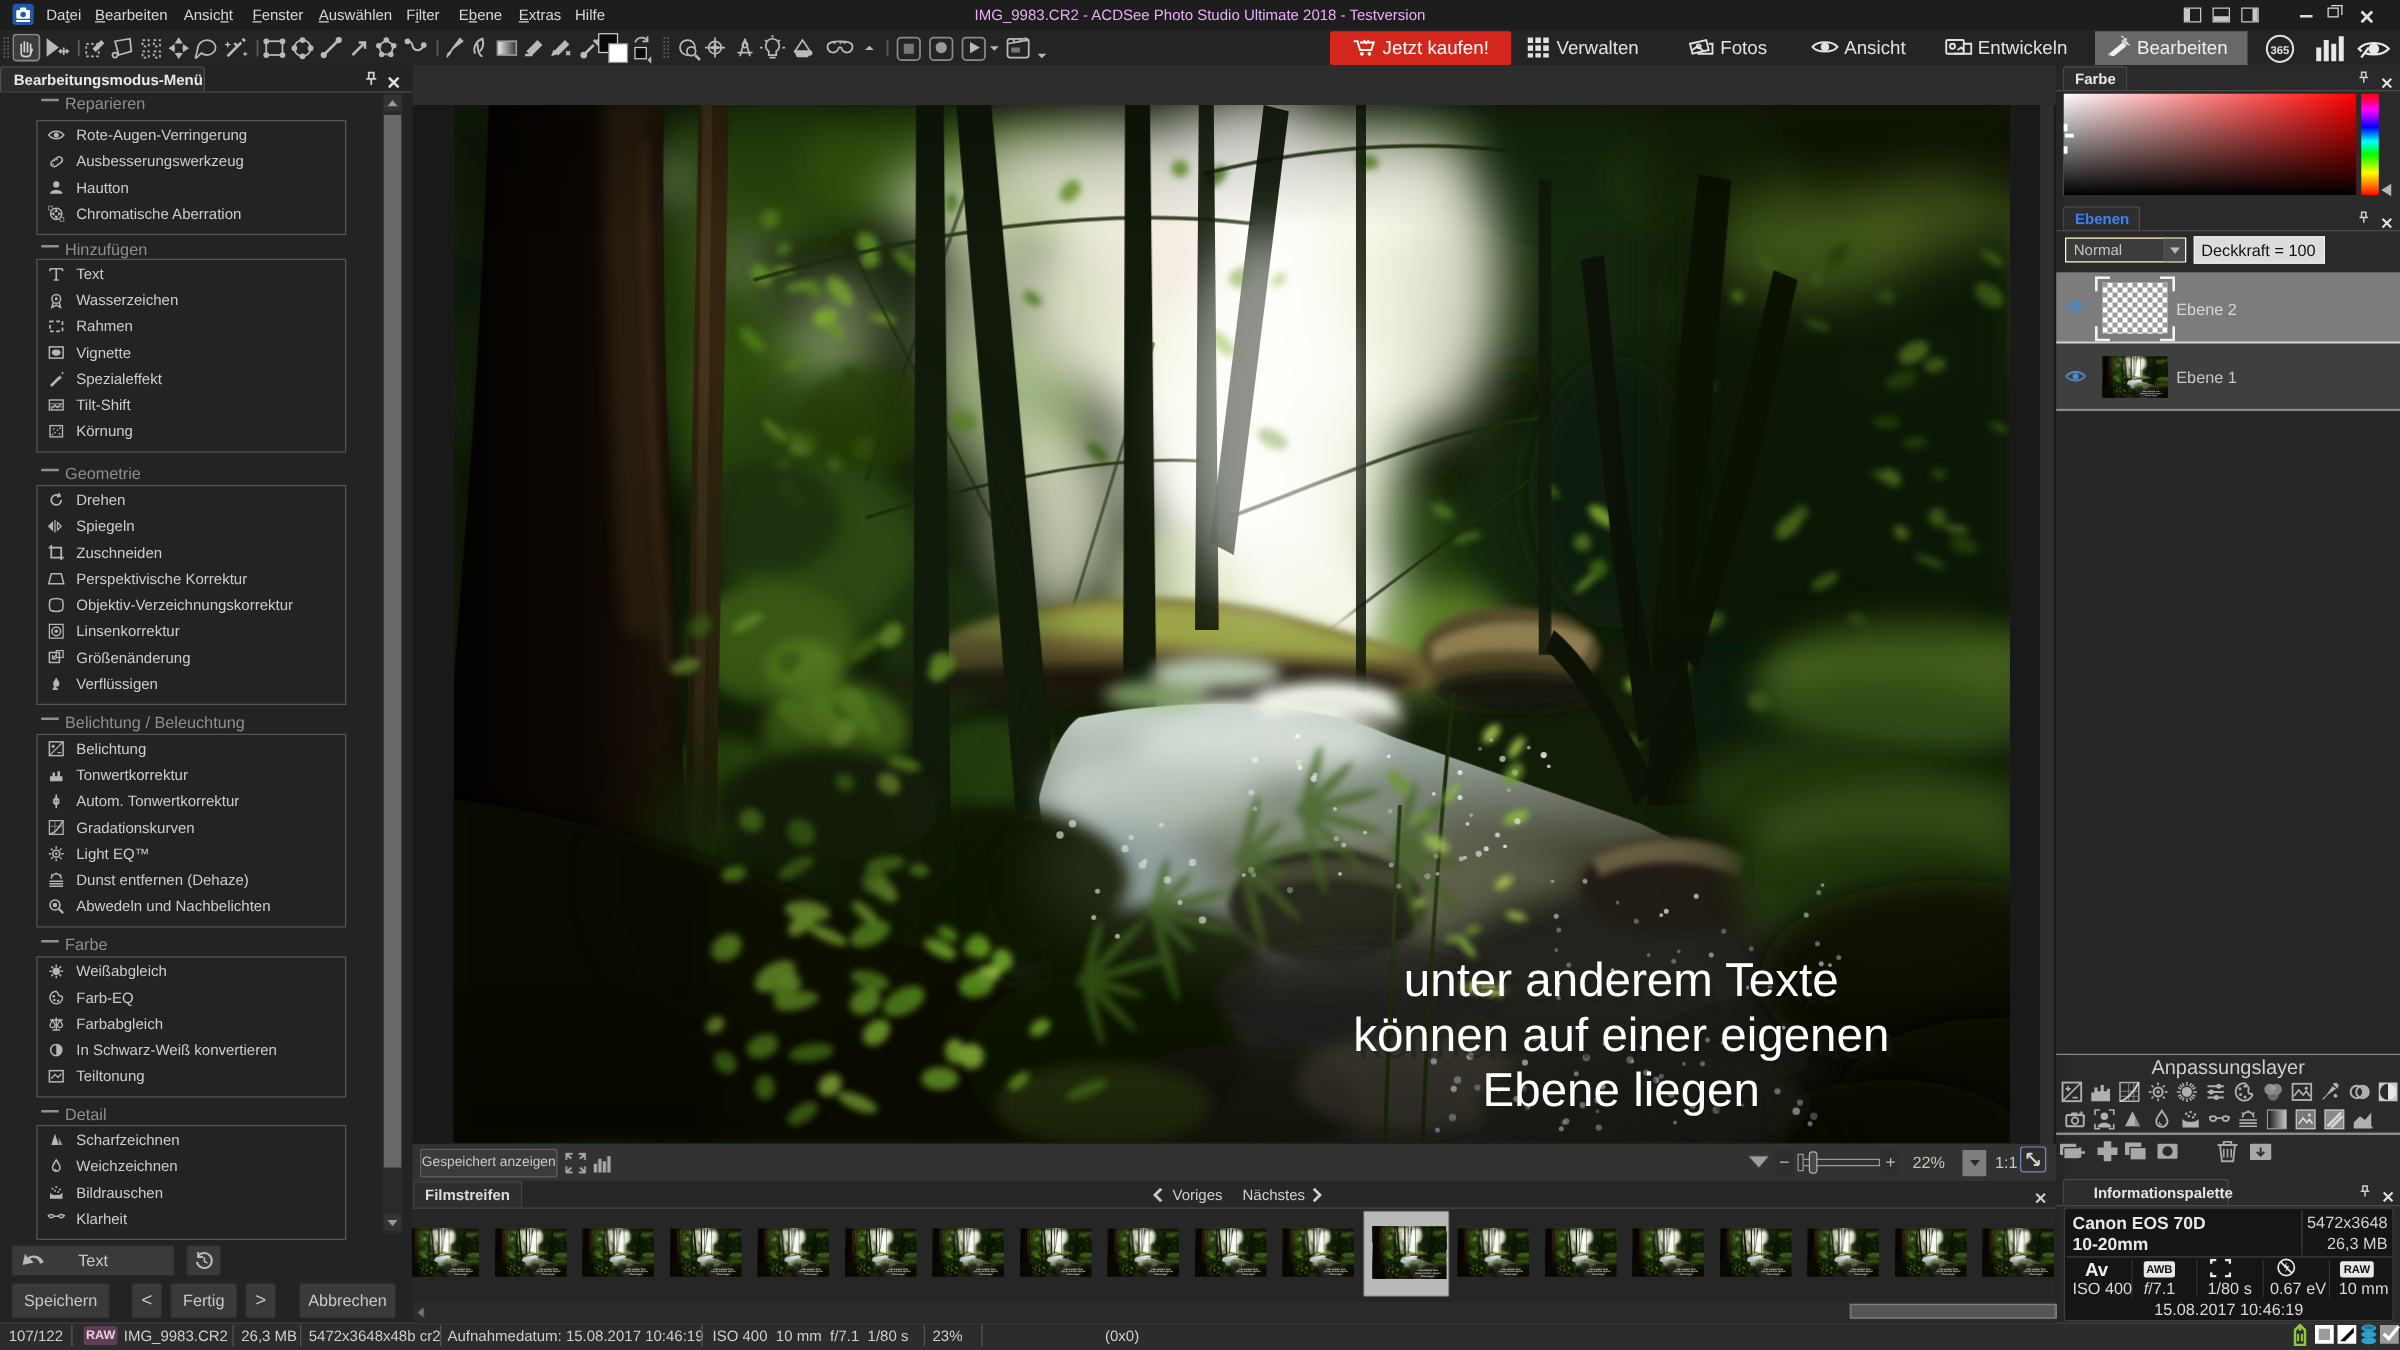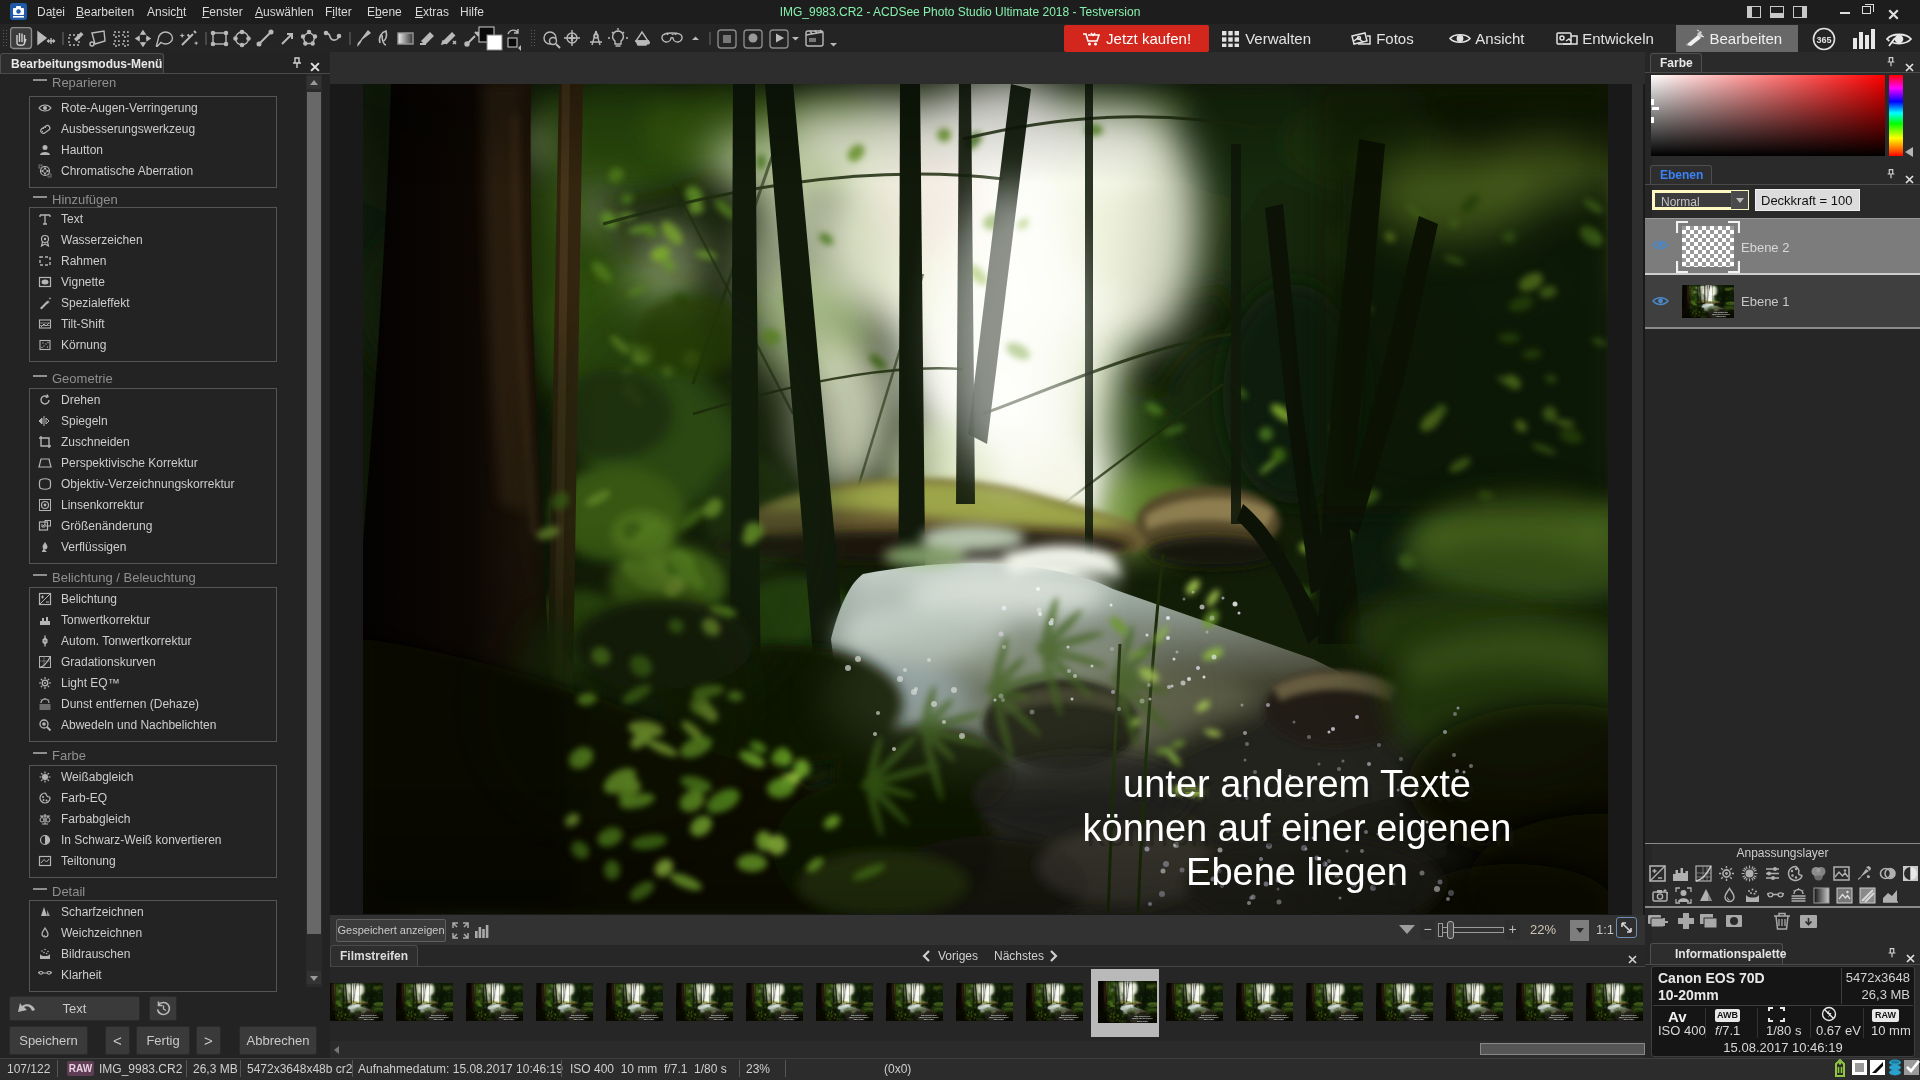--- a/index.html
+++ b/index.html
@@ -4,21 +4,21 @@
 <style>
 * { margin:0; padding:0; box-sizing:border-box; }
 html,body { width:1920px; height:1080px; overflow:hidden; background:#232323;
   font-family:"Liberation Sans", sans-serif; }
 .abs { position:absolute; }
 #app { position:relative; width:1920px; height:1080px; background:#232323; color:#cfcfcf; }
 
 #menubar { position:absolute; left:0; top:0; width:1920px; height:24px; background:#1d1d1d; }
 #menubar .mi { position:absolute; top:5px; font-size:12px; color:#d8d8d8; }
 #apicon { position:absolute; left:10px; top:3px; width:17px; height:17px; background:#1e5aa8; border-radius:3px; }
-#title { position:absolute; top:5px; width:100%; text-align:center; font-size:12px; color:#86efac; }
+#title { position:absolute; top:5px; width:100%; text-align:center; font-size:12px; color:#f0abfc; }
 .wbtn { position:absolute; top:6px; width:14px; height:12px; border:1px solid #c8c8c8; }
 
 #toolbar { position:absolute; left:0; top:24px; width:1920px; height:28px; background:#242424; }
 .grip { position:absolute; top:5px; width:6px; height:18px;
   background-image:radial-gradient(#5a5a5a 1px, transparent 1px); background-size:3px 3px; }
 
 #buybtn { position:absolute; left:1064px; top:1px; width:145px; height:27px; background:#d3261c;
   color:#fff; font-size:15px; text-align:center; line-height:27px; border-radius:2px; }
 .mtab { position:absolute; top:1px; height:27px; color:#e2e2e2; font-size:15px; line-height:27px; }
 #tab-bearb { position:absolute; left:1676px; top:1px; width:122px; height:27px; background:#686868;
@@ -1169,21 +1169,21 @@
 
 <div style="position:absolute;left:1650px;top:165px;width:62px;height:19px;background:#2e2e2e;border:1px solid #4e4e4e;border-bottom:none;border-radius:3px 3px 0 0;font-size:12px;font-weight:bold;color:#3b82f6;line-height:19px;padding-left:9px">Ebenen</div>
 <div style="position:absolute;left:1645px;top:184px;width:275px;height:1px;background:#4a4a4a"></div>
 <svg style="position:absolute;left:1885px;top:168px" width="12" height="12" viewBox="0 0 14 14">
       <path d="M5 2 h4 v5 h-4 z M3 7 h8 M7 7 v5" stroke="#d0d0d0" stroke-width="1.4" fill="none"></path>
     </svg>
 <div style="position:absolute;left:1905px;top:170px"><svg width="9" height="9" viewBox="0 0 9 9">
         <path d="M1 1 L8 8 M8 1 L1 8" stroke="#e0e0e0" stroke-width="1.7" fill="none"></path>
       </svg></div>
 
-<div style="position:absolute;left:1652px;top:190px;width:97px;height:20px;background:#3c3c3c;border:3px solid #fef9c3;color:#c5c5c5;font-size:12px;line-height:19px;padding-left:6px">Normal</div>
+<div style="position:absolute;left:1652px;top:190px;width:97px;height:20px;background:#3c3c3c;border:1px solid #fef9c3;color:#c5c5c5;font-size:12px;line-height:19px;padding-left:6px">Normal</div>
 <div style="position:absolute;left:1731px;top:191px;width:17px;height:18px;background:#4a4a4a;border-left:1px solid #555"></div>
 <div style="position:absolute;left:1736px;top:198px;width:0;height:0;border-left:4px solid transparent;border-right:4px solid transparent;border-top:5px solid #bbb"></div>
 <div style="position:absolute;left:1755px;top:189px;width:105px;height:22px;background:#dcdcdc;border:1px solid #f0f0f0;color:#111;font-size:13px;line-height:21px;padding-left:5px">Deckkraft = 100</div>
 
 <div style="position:absolute;left:1645px;top:218px;width:275px;height:1px;background:#9a9a9a"></div>
 <div style="position:absolute;left:1645px;top:219px;width:275px;height:54px;background:#7c7c7c"></div>
 <div style="position:absolute;left:1645px;top:273px;width:275px;height:2px;background:#cfcfcf"></div>
 <div style="position:absolute;left:1645px;top:275px;width:275px;height:52px;background:#3f3f3f"></div>
 <div style="position:absolute;left:1645px;top:327px;width:275px;height:2px;background:#8a8a8a"></div>
 <svg style="position:absolute;left:1652px;top:239px" width="17" height="12" viewBox="0 0 17 12">
@@ -1199,21 +1199,21 @@
       <path d="M1 12 V1 h11 M52 1 h11 v11 M63 40 v11 h-11 M12 51 H1 V40"></path>
     </svg>
 <span style="position:absolute;left:1741px;top:240px;color:#d8d8d8;font-size:13px">Ebene 2</span>
 <div style="position:absolute;left:1682px;top:285px;width:52px;height:33px;overflow:hidden"><svg width="52" height="33" viewBox="0 0 1245 830" preserveAspectRatio="none">
         <use href="#photoart"></use>
       </svg></div>
 <span style="position:absolute;left:1741px;top:294px;color:#c8c8c8;font-size:13px">Ebene 1</span>
 <div style="position:absolute;left:1645px;top:329px;width:275px;height:514px;background:#262626"></div>
 
 <div style="position:absolute;left:1645px;top:843px;width:275px;height:1px;background:#8a8a8a"></div>
-<div style="position:absolute;left:1645px;top:846px;width:275px;text-align:center;font-size:12px;color:#cdcdcd">Anpassungslayer</div>
+<div style="position:absolute;left:1645px;top:846px;width:275px;text-align:center;font-size:16px;color:#cdcdcd">Anpassungslayer</div>
 <svg style="position:absolute;left:1649px;top:865px" width="17" height="17" viewBox="0 0 17 17">
       <rect x="1" y="1" width="15" height="15" fill="none" stroke="#b0b0b0" stroke-width="1.6"></rect>
       <path d="M1 16 L16 1 M3.5 6 h4 M5.5 4 v4 M9 13 h4" stroke="#b0b0b0" stroke-width="1.4"></path>
     </svg>
 <svg style="position:absolute;left:1672px;top:865px" width="17" height="17" viewBox="0 0 17 17">
       <path d="M1 16 V9 h2.5 V5 h2.5 v3 H8.5 V3 h2.5 v5 h2.5 V6 H16 v10 z" fill="#b0b0b0"></path>
     </svg>
 <svg style="position:absolute;left:1695px;top:865px" width="17" height="17" viewBox="0 0 17 17">
       <rect x="1" y="1" width="15" height="15" fill="none" stroke="#b0b0b0" stroke-width="1.2"></rect>
       <path d="M1 8 h15 M8 1 v15 M1 12 h15 M12 1 v15" stroke="#888" stroke-width="0.8"></path>

